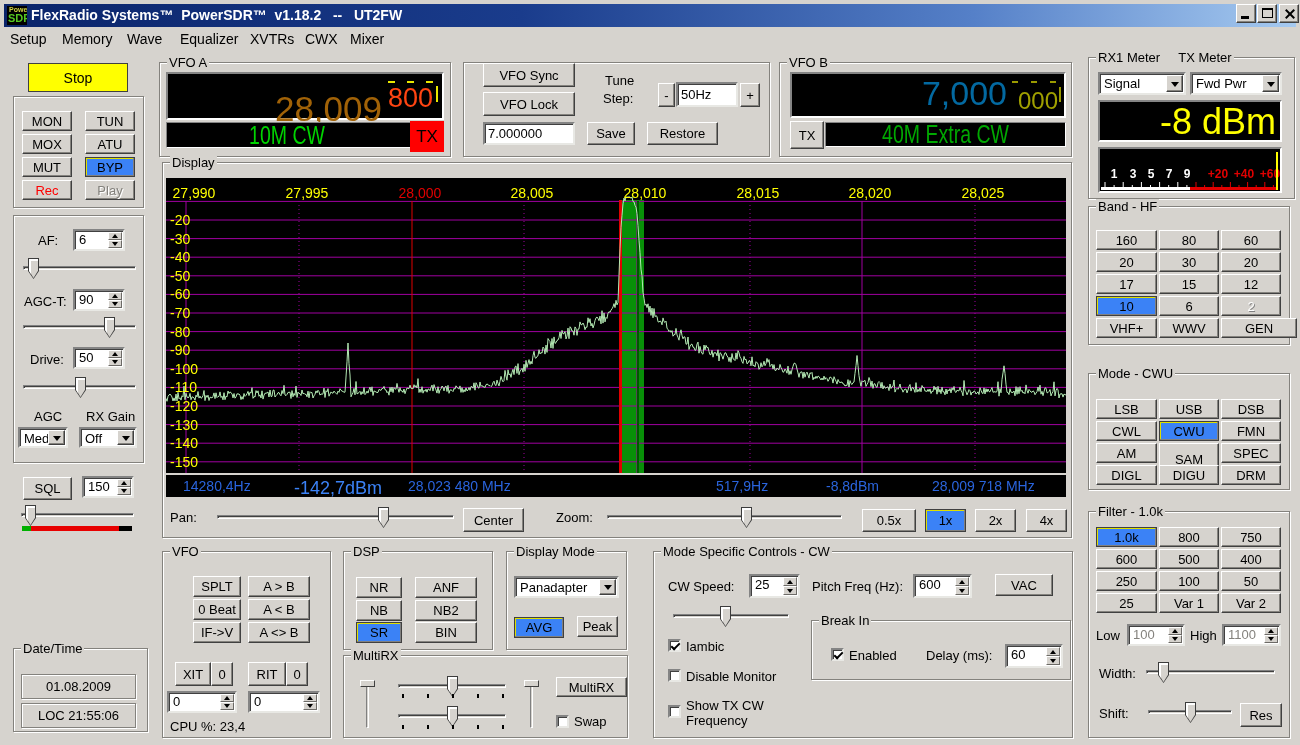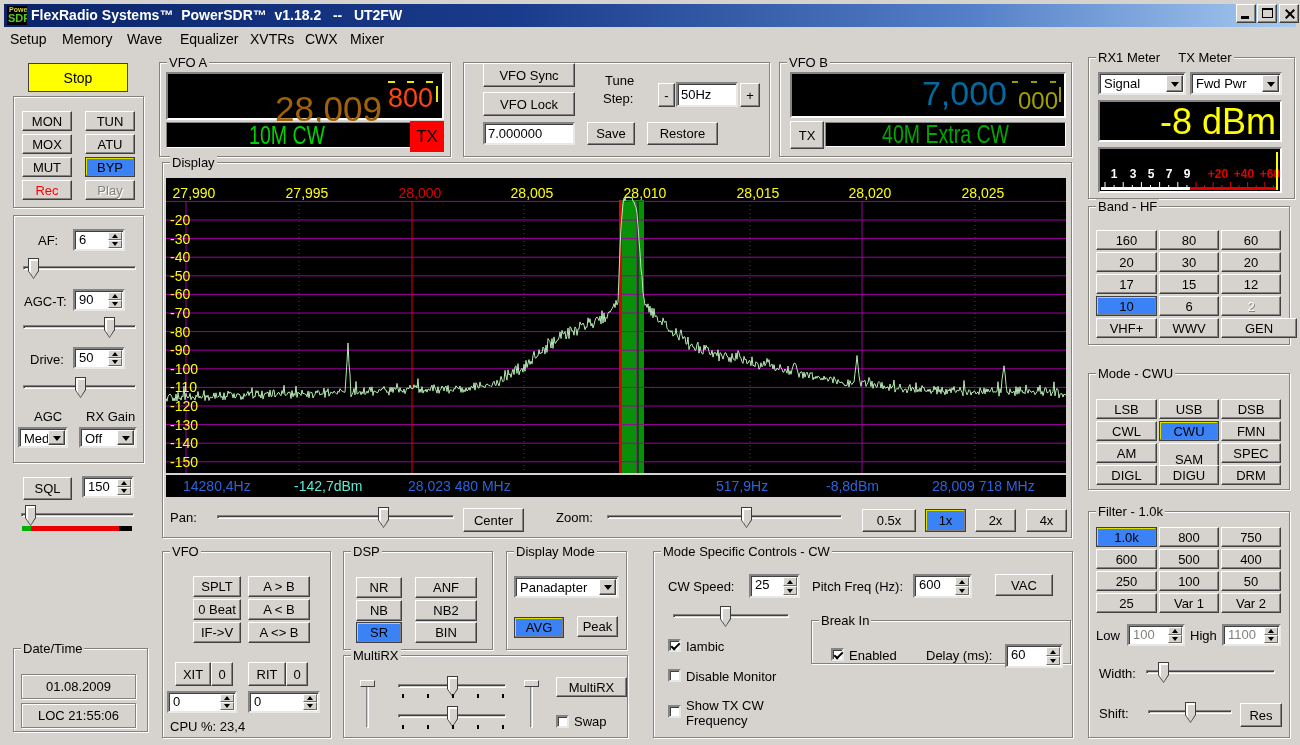--- a/index.html
+++ b/index.html
@@ -266,21 +266,21 @@
       <text x="4" y="195.8" fill="#ffff00" font-size="14" font-family="Liberation Sans">-100</text>
       <text x="4" y="214.4" fill="#ffff00" font-size="14" font-family="Liberation Sans">-110</text>
       <text x="4" y="233.00000000000003" fill="#ffff00" font-size="14" font-family="Liberation Sans">-120</text>
       <text x="4" y="251.60000000000002" fill="#ffff00" font-size="14" font-family="Liberation Sans">-130</text>
       <text x="4" y="270.2" fill="#ffff00" font-size="14" font-family="Liberation Sans">-140</text>
       <text x="4" y="288.8" fill="#ffff00" font-size="14" font-family="Liberation Sans">-150</text>
     </svg>
   </div>
 <div class="a" style="left:166px;top:475px;width:900px;height:22px;background:#000">
  <span class="a" style="left:17px;top:3px;color:#2a64dc;font-size:14px">14280,4Hz</span>
- <span class="a" style="left:128px;top:3px;color:#5eead4;font-size:14px">-142,7dBm</span>
+ <span class="a" style="left:128px;top:3px;color:#3b82f6;font-size:18px">-142,7dBm</span>
  <span class="a" style="left:242px;top:3px;color:#2a64dc;font-size:14px">28,023 480 MHz</span>
  <span class="a" style="left:550px;top:3px;color:#2a64dc;font-size:14px">517,9Hz</span>
  <span class="a" style="left:660px;top:3px;color:#2a64dc;font-size:14px">-8,8dBm</span>
  <span class="a" style="left:766px;top:3px;color:#2a64dc;font-size:14px">28,009 718 MHz</span>
 </div>
 <div class="lbl" style="left:170px;top:510px">Pan:</div>
 <div class="hsl" style="left:217px;top:507px;width:237px;height:21px">
     <div class="trk"></div>
     <div class="th" style="left:161px">
       <div class="o"></div>
@@ -421,21 +421,21 @@
       <div class="o"></div>
       <div class="f"></div>
     </div>
   </div>
 <div class="cb ck" style="left:668px;top:639px"></div>
 <div class="lbl" style="left:686px;top:639px">Iambic</div>
 <div class="cb" style="left:668px;top:669px"></div>
 <div class="lbl" style="left:686px;top:669px">Disable Monitor</div>
 <div class="cb" style="left:668px;top:705px"></div>
 <div class="lbl" style="left:686px;top:698px">Show TX CW<br>Frequency</div>
-<div class="gb" style="left:811px;top:620px;width:260px;height:44px">
+<div class="gb" style="left:811px;top:620px;width:260px;height:60px">
     <b>Break In</b>
   </div>
 <div class="cb ck" style="left:831px;top:648px"></div>
 <div class="lbl" style="left:849px;top:648px">Enabled</div>
 <div class="lbl" style="left:926px;top:648px">Delay (ms):</div>
 <div class="spin" style="left:1005px;top:644px;width:58px;height:24px">
     <i>60</i>
     <u>
       <div class="up">
         <div class="tri-u"></div>

